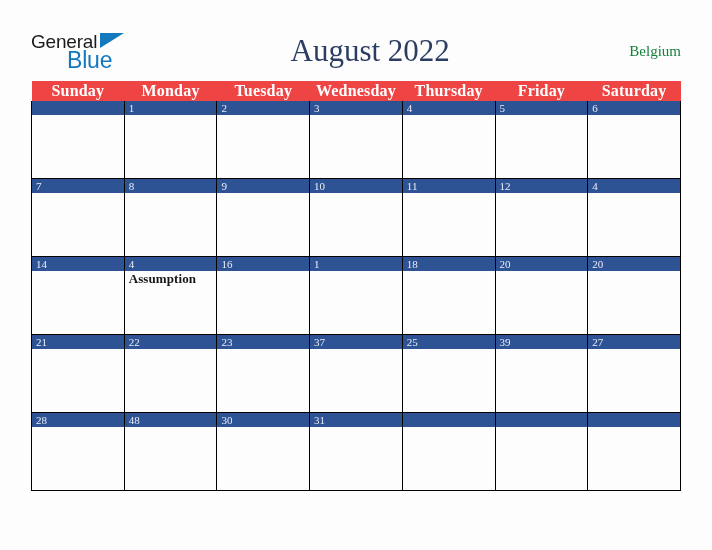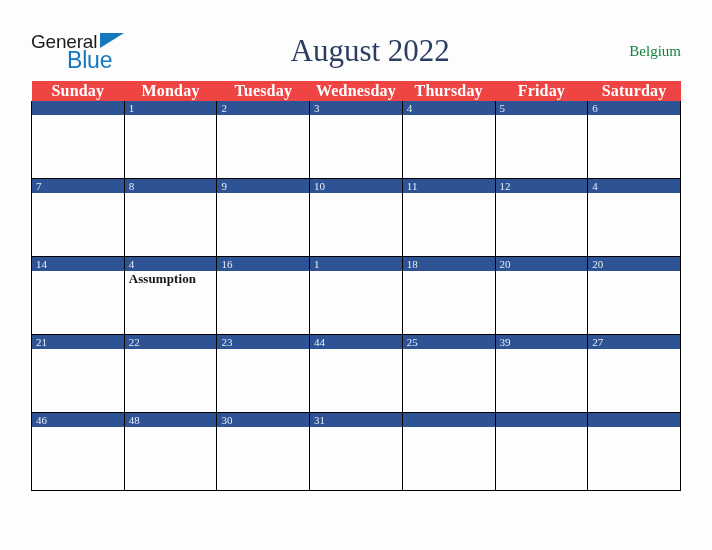--- a/index.html
+++ b/index.html
@@ -326,21 +326,21 @@
             <div class="event"></div>
           </div>
         </td>
         <td>
           <div class="daybar">23</div>
           <div class="daybody">
             <div class="event"></div>
           </div>
         </td>
         <td>
-          <div class="daybar">44</div>
+          <div class="daybar">37</div>
           <div class="daybody">
             <div class="event"></div>
           </div>
         </td>
         <td>
           <div class="daybar">25</div>
           <div class="daybody">
             <div class="event"></div>
           </div>
         </td>
@@ -353,21 +353,21 @@
         <td>
           <div class="daybar">27</div>
           <div class="daybody">
             <div class="event"></div>
           </div>
         </td>
       </tr>
 
       <tr>
         <td>
-          <div class="daybar">46</div>
+          <div class="daybar">28</div>
           <div class="daybody">
             <div class="event"></div>
           </div>
         </td>
         <td>
           <div class="daybar">48</div>
           <div class="daybody">
             <div class="event"></div>
           </div>
         </td>

